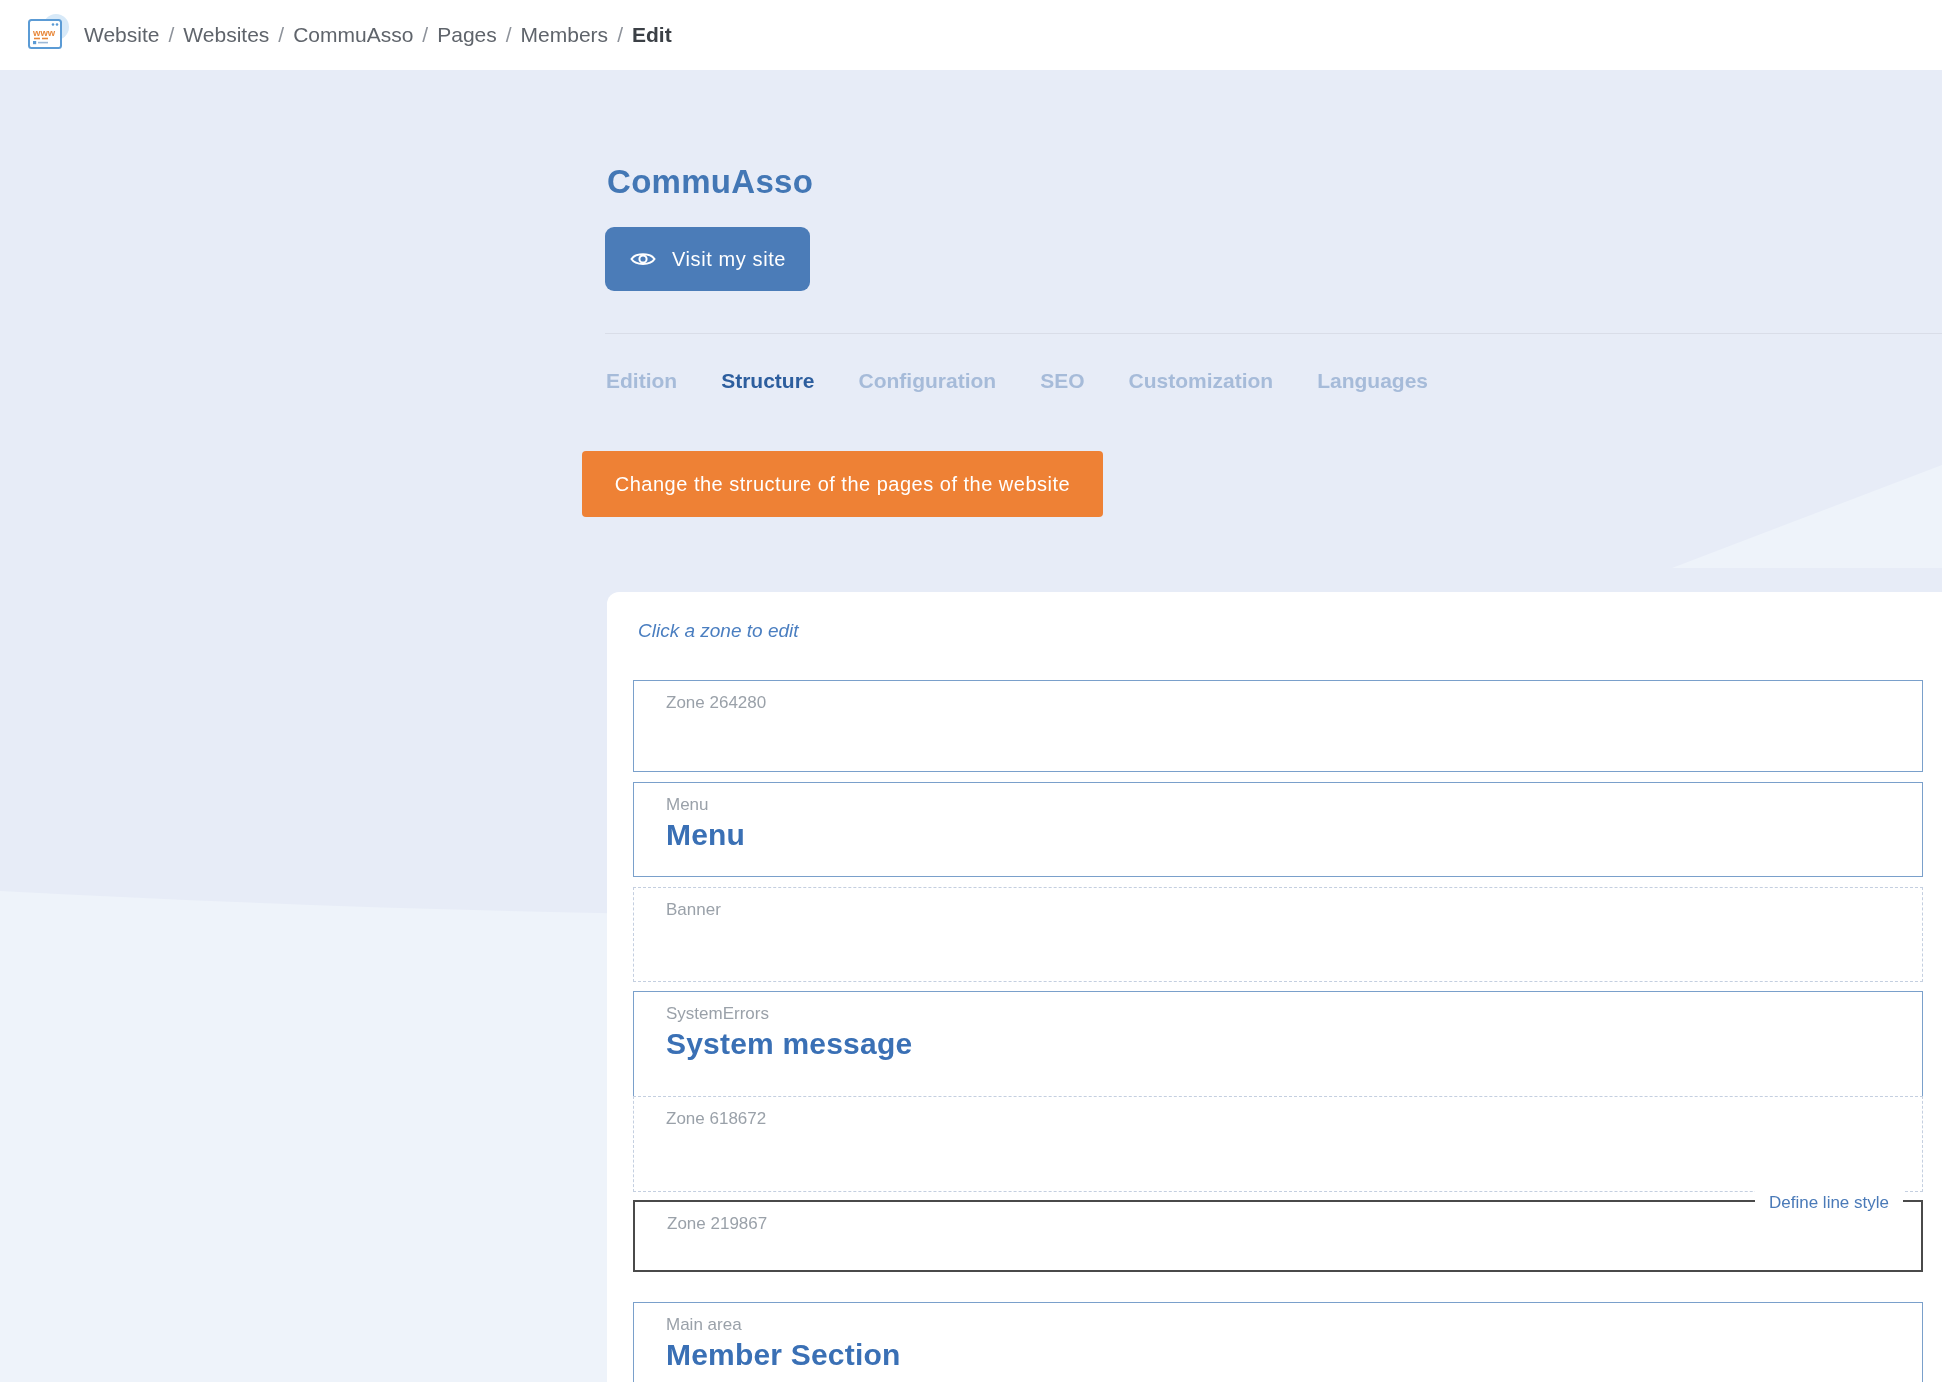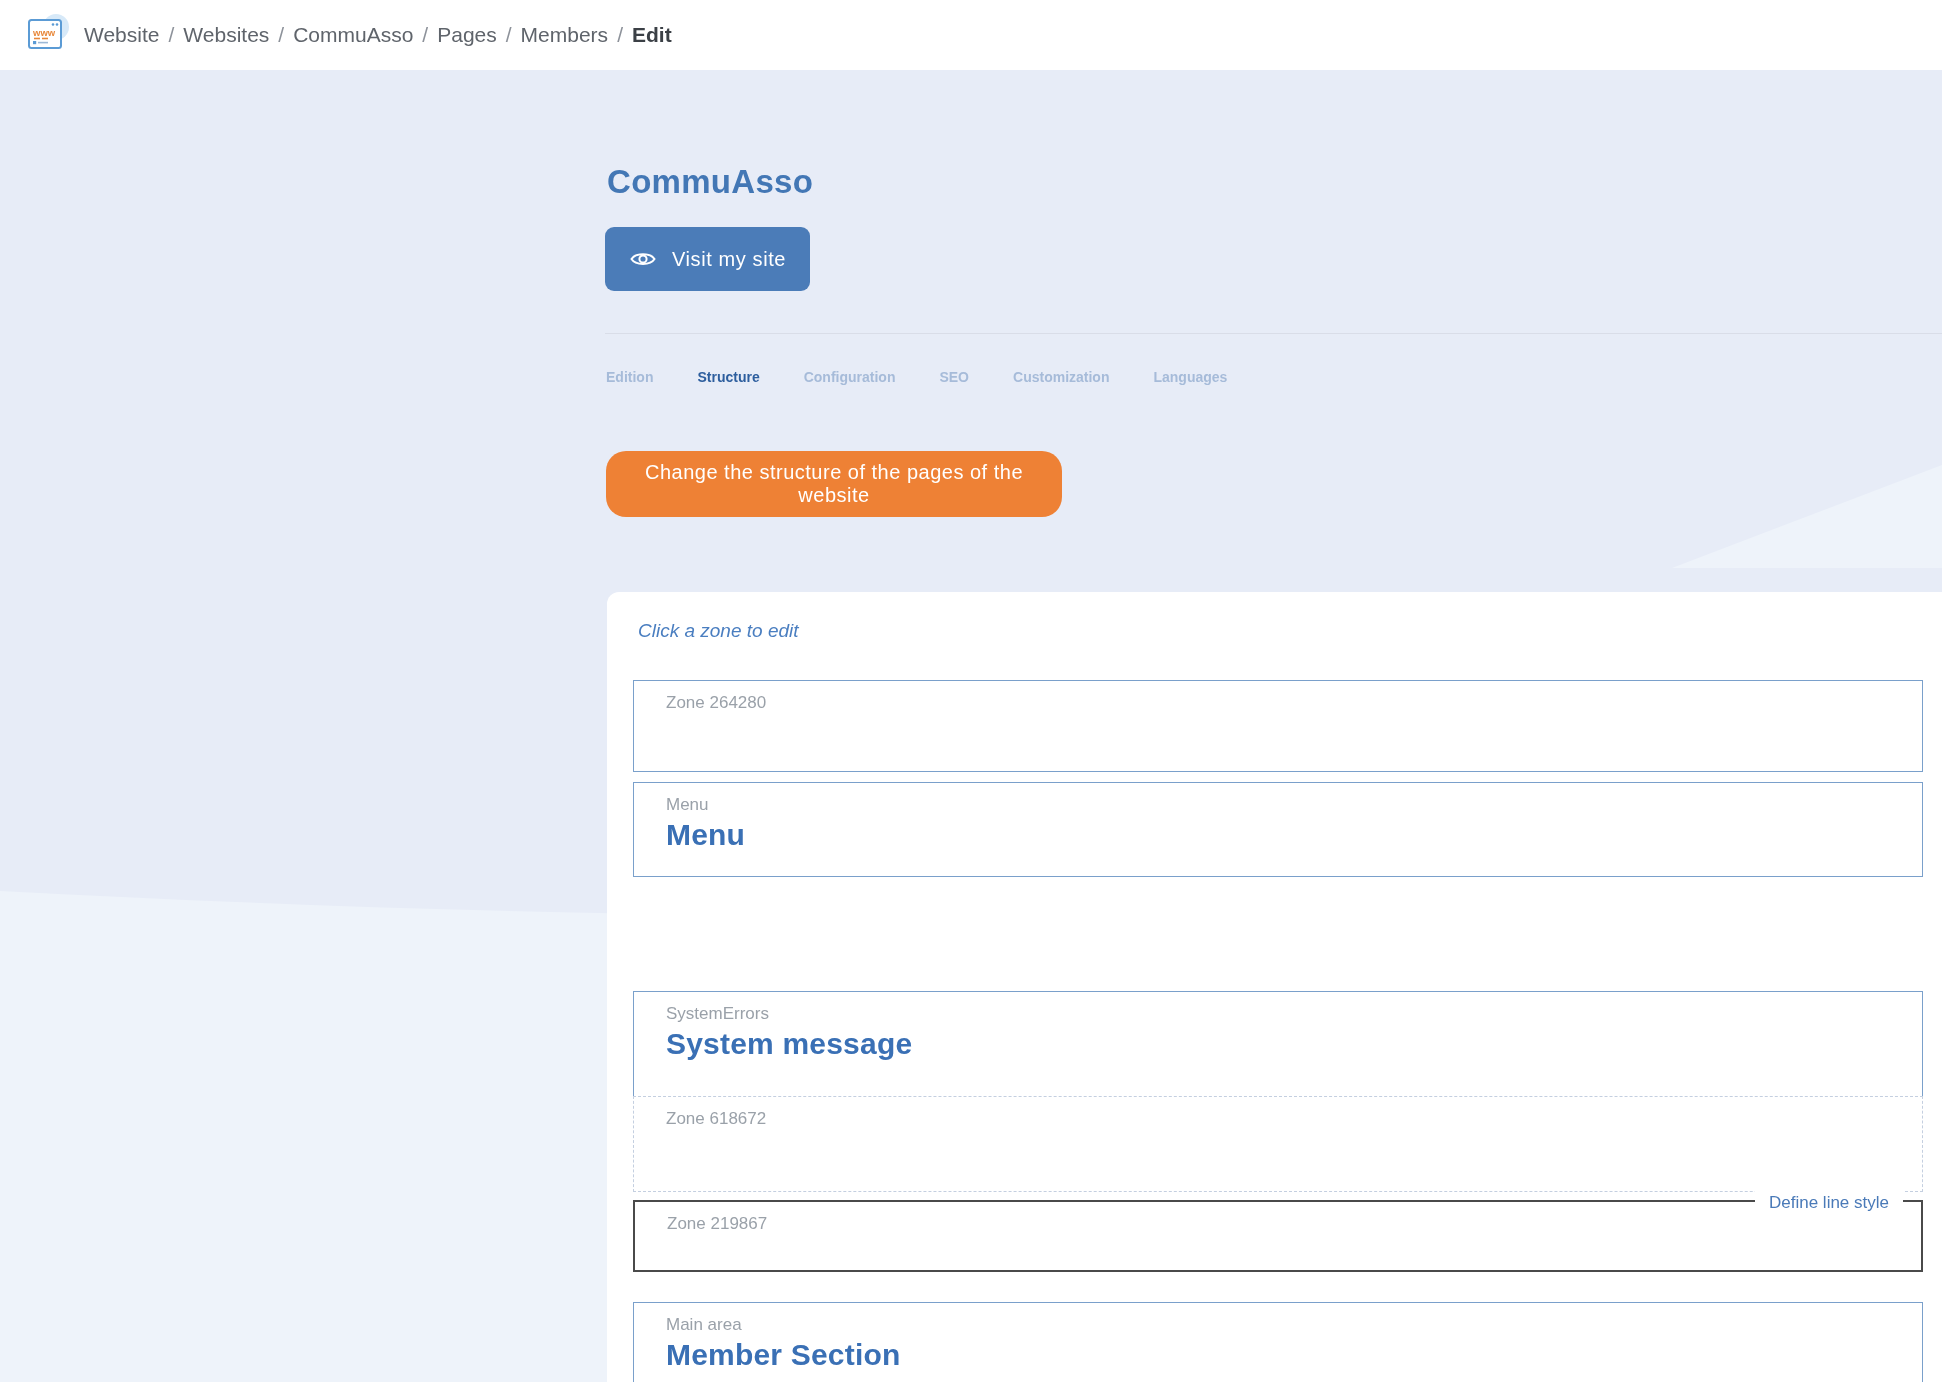--- a/index.html
+++ b/index.html
@@ -30,27 +30,27 @@
     background:#4b7cb8;border:none;border-radius:9px;color:#ffffff;
     display:flex;align-items:center;justify-content:center;gap:15px;
     font-size:20px;font-family:"Liberation Sans",sans-serif;letter-spacing:.6px;cursor:pointer;
   }
   .visit-btn svg{flex:0 0 auto;}
   .divider{
     position:absolute;left:605px;top:333px;right:0;height:1px;background:#d9dde8;z-index:2;
   }
   .tabs{
     position:absolute;left:606px;top:369px;z-index:2;display:flex;gap:44px;
-    font-size:14px;color:#a6bbd9;font-weight:600;
+    font-size:21px;color:#a6bbd9;font-weight:600;
   }
   .tab{cursor:pointer;}
   .tab.active{color:#2d5e9e;font-weight:bold;cursor:default;}
   .action-btn{
-    position:absolute;left:606px;top:451px;width:456px;height:66px;z-index:2;
-    background:#ee8135;border:none;border-radius:20px;color:#ffffff;
+    position:absolute;left:582px;top:451px;width:521px;height:66px;z-index:2;
+    background:#ee8135;border:none;border-radius:4px;color:#ffffff;
     font-size:20px;font-family:"Liberation Sans",sans-serif;letter-spacing:.5px;cursor:pointer;
   }
   
   .card{
     position:absolute;left:607px;top:568px;right:0;bottom:0;background:#ffffff;
     border-radius:12px 0 0 0;z-index:1;margin-top:24px;
   }
   .hint{
     position:absolute;left:31px;top:28px;
     font-size:19px;font-style:italic;color:#4a7ec0;
@@ -136,20 +136,25 @@
   <div class="zones" id="zones">
       <div class="zone solid-blue" style="top: 88px; height: 92px;">
 
     <div class="zlabel">Zone 264280</div>
   </div>
       <div class="zone solid-blue" style="top: 190px; height: 95px;">
 
     <div class="zlabel">Menu</div>
     <div class="ztitle">Menu</div>
   </div>
+      <div class="zone dashed" style="top: 295px; height: 95px;">
+
+    <div class="zlabel">Banner</div>
+
+  </div>
       <div class="zone solid-blue" style="top: 399px; height: 122px;">
 
     <div class="zlabel">SystemErrors</div>
     <div class="ztitle">System message</div>
   </div>
       <div class="zone dashed" style="top: 504px; height: 96px;">
 
     <div class="zlabel">Zone 618672</div>
 
   </div>

